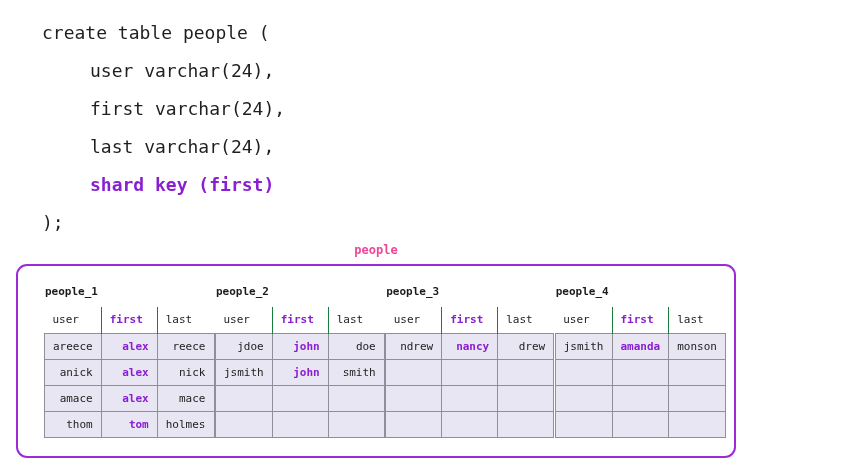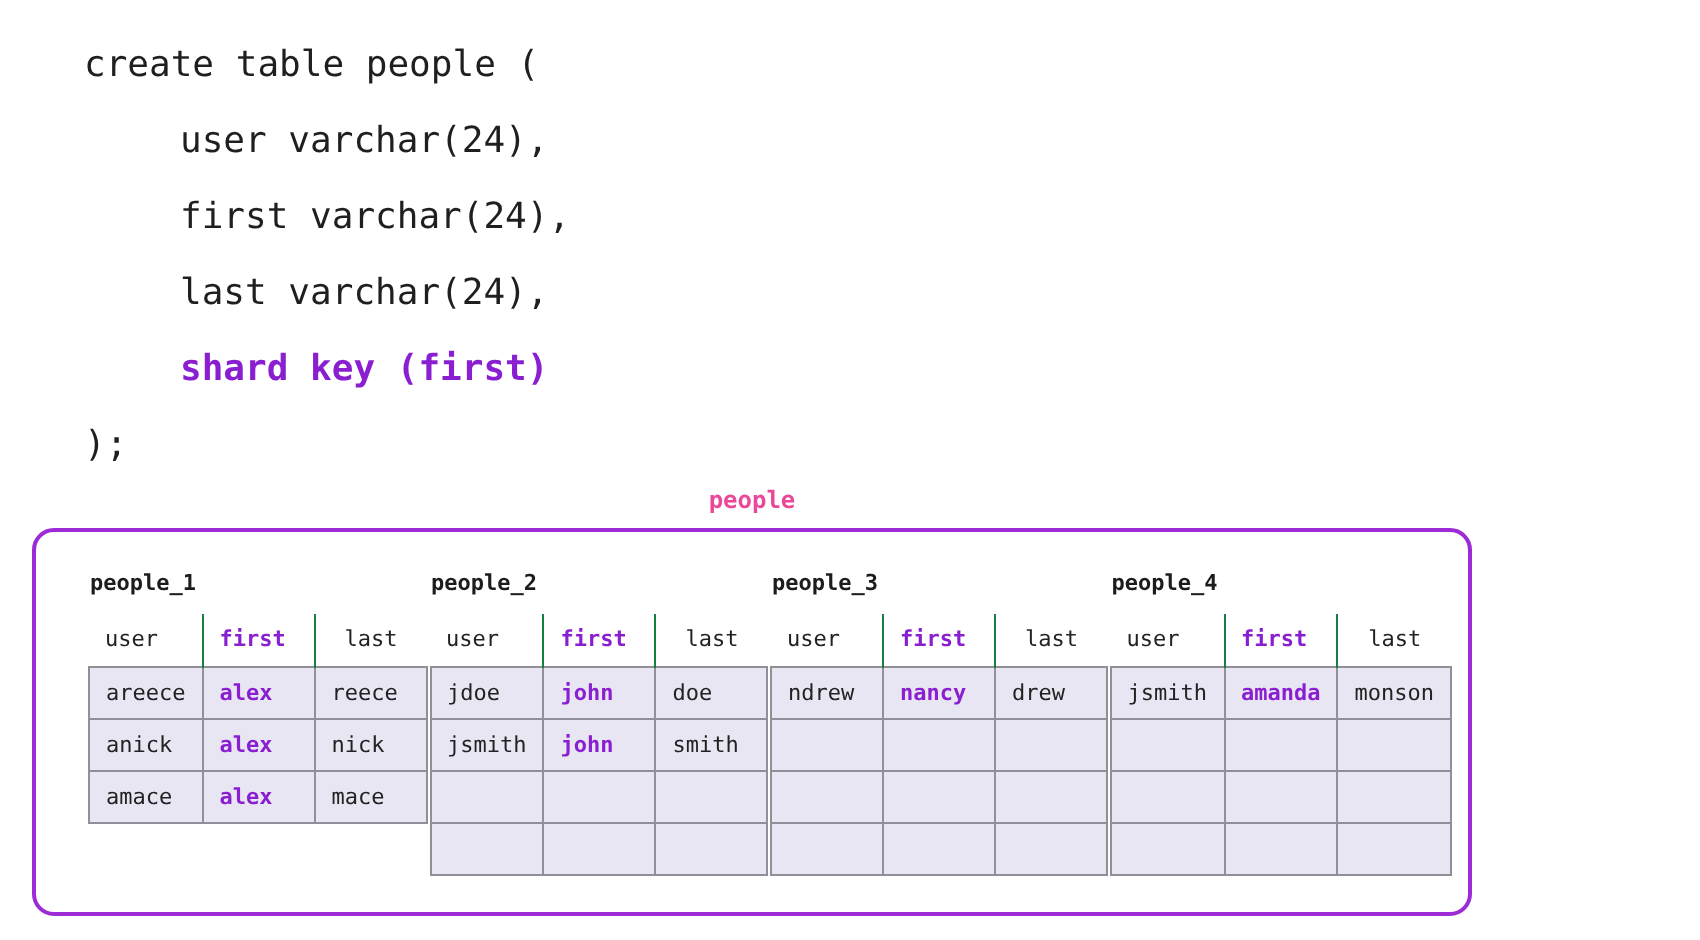--- a/index.html
+++ b/index.html
@@ -71,33 +71,34 @@
     color: #222222;
   }
   table.shard-table th {
     font-weight: normal;
     text-align: left;
     background: #ffffff;
     padding: 6px 8px 7px 8px;
     border-right: 1px solid #15803d;
     min-width: 39px;
   }
-  table.shard-table th:last-child { border-right: none; text-align: center; }
+  table.shard-table th:last-child { border-right: none; }
   table.shard-table th.accent {
     color: var(--accent);
     font-weight: bold;
   }
   table.shard-table td {
     background: var(--cellbg);
     border: 1px solid var(--cellborder);
     padding: 5px 8px;
     height: 15px;
     min-width: 39px;
     line-height: 15px;
     box-sizing: content-box;
+    text-align: right;
   }
   table.shard-table td.accent {
     color: var(--accent);
     font-weight: bold;
   }
 </style>
 </head>
 <body>
 
 <div class="page">
@@ -126,20 +127,25 @@
               <tr>
                 <td>anick</td>
                 <td class="accent">alex</td>
                 <td>nick</td>
               </tr>
               <tr>
                 <td>amace</td>
                 <td class="accent">alex</td>
                 <td>mace</td>
               </tr>
+              <tr>
+                <td>thom</td>
+                <td class="accent">tom</td>
+                <td>holmes</td>
+              </tr>
             </tbody>
           </table>
         </div>
         <div class="shard">
           <div class="shard-label">people_2</div>
           <table class="shard-table">
             <thead>
               <tr>
                 <th>user</th>
                 <th class="accent">first</th>

